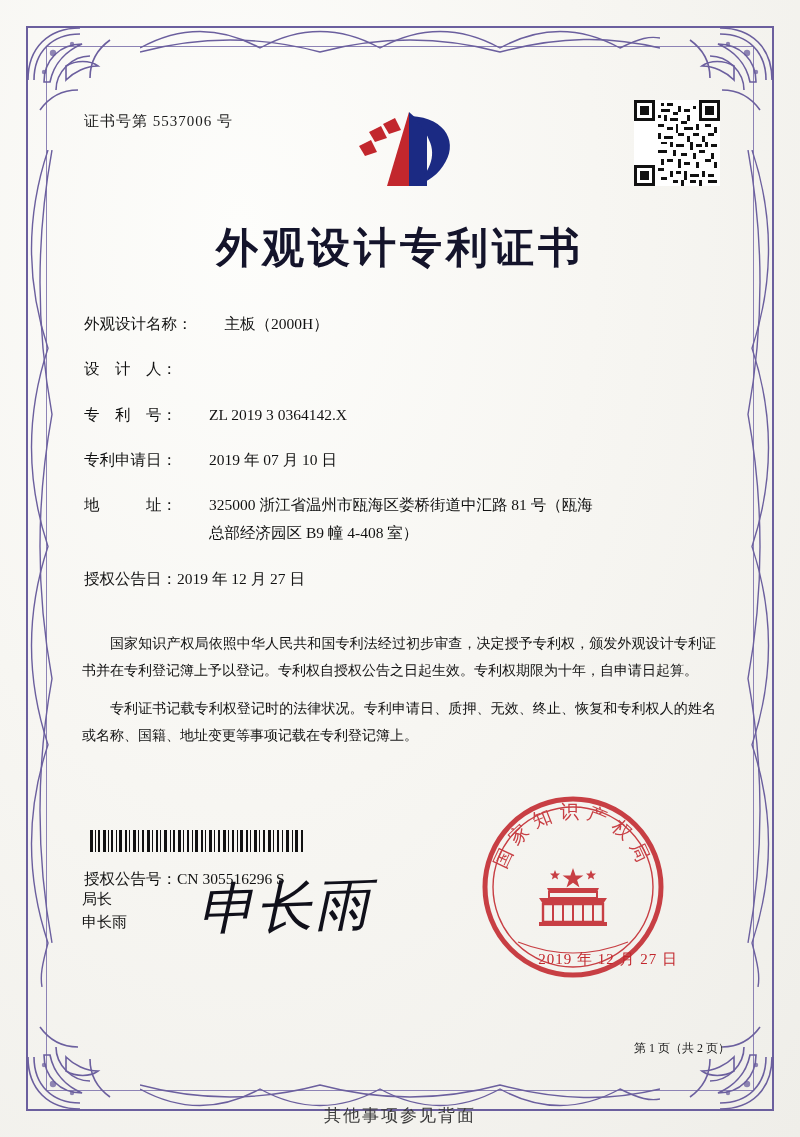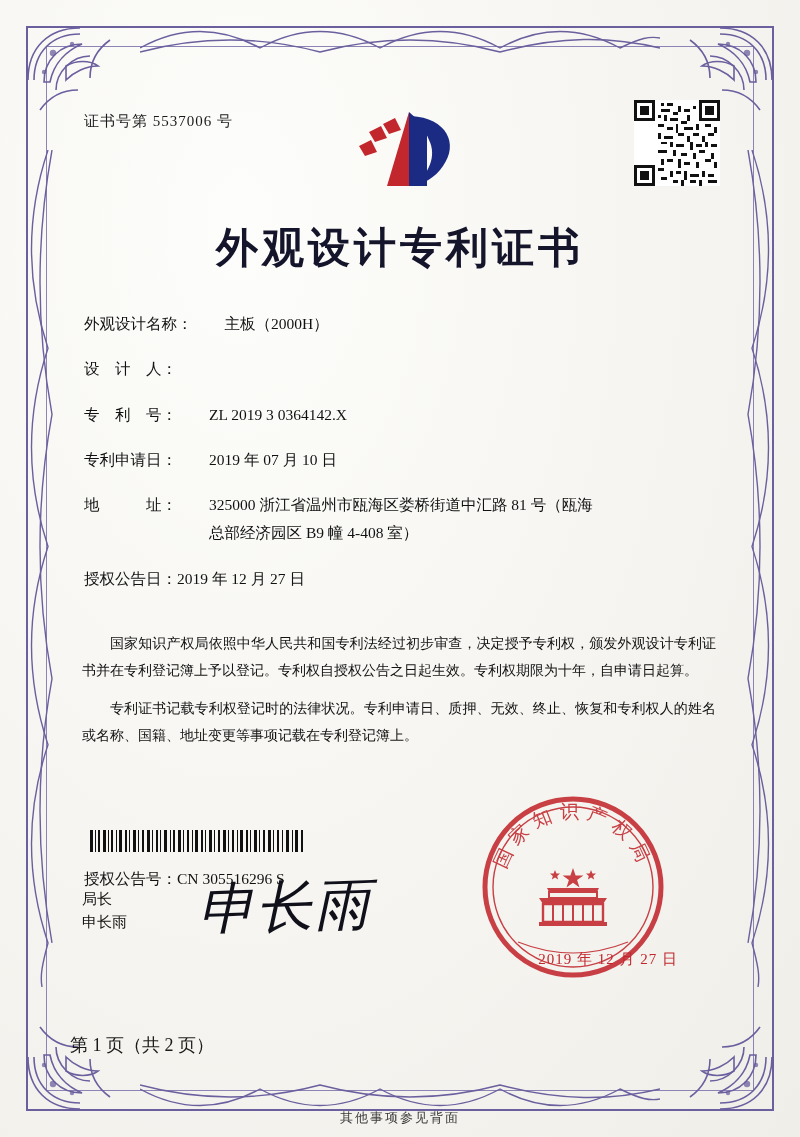--- a/index.html
+++ b/index.html
@@ -210,30 +210,30 @@
     top: 880px;
     font-size: 15px;
     color: #c2272d;
     letter-spacing: 1px;
   }
 
   .page-number {
     position: absolute;
     left: 0; right: 0;
     bottom: 10px;
-    text-align: left;
-    font-size: 18px;
+    text-align: right;
+    font-size: 12px;
     color: #1a1a1a;
   }
   .footer-note {
     position: absolute;
     left: 0; right: 0;
     bottom: 10px;
     text-align: center;
-    font-size: 13px;
+    font-size: 17px;
     color: #3a3a3a;
     letter-spacing: 2px;
   }
 </style>
 </head>
 <body>
 
 <div class="page">
 
   <div class="border-outer"></div>

